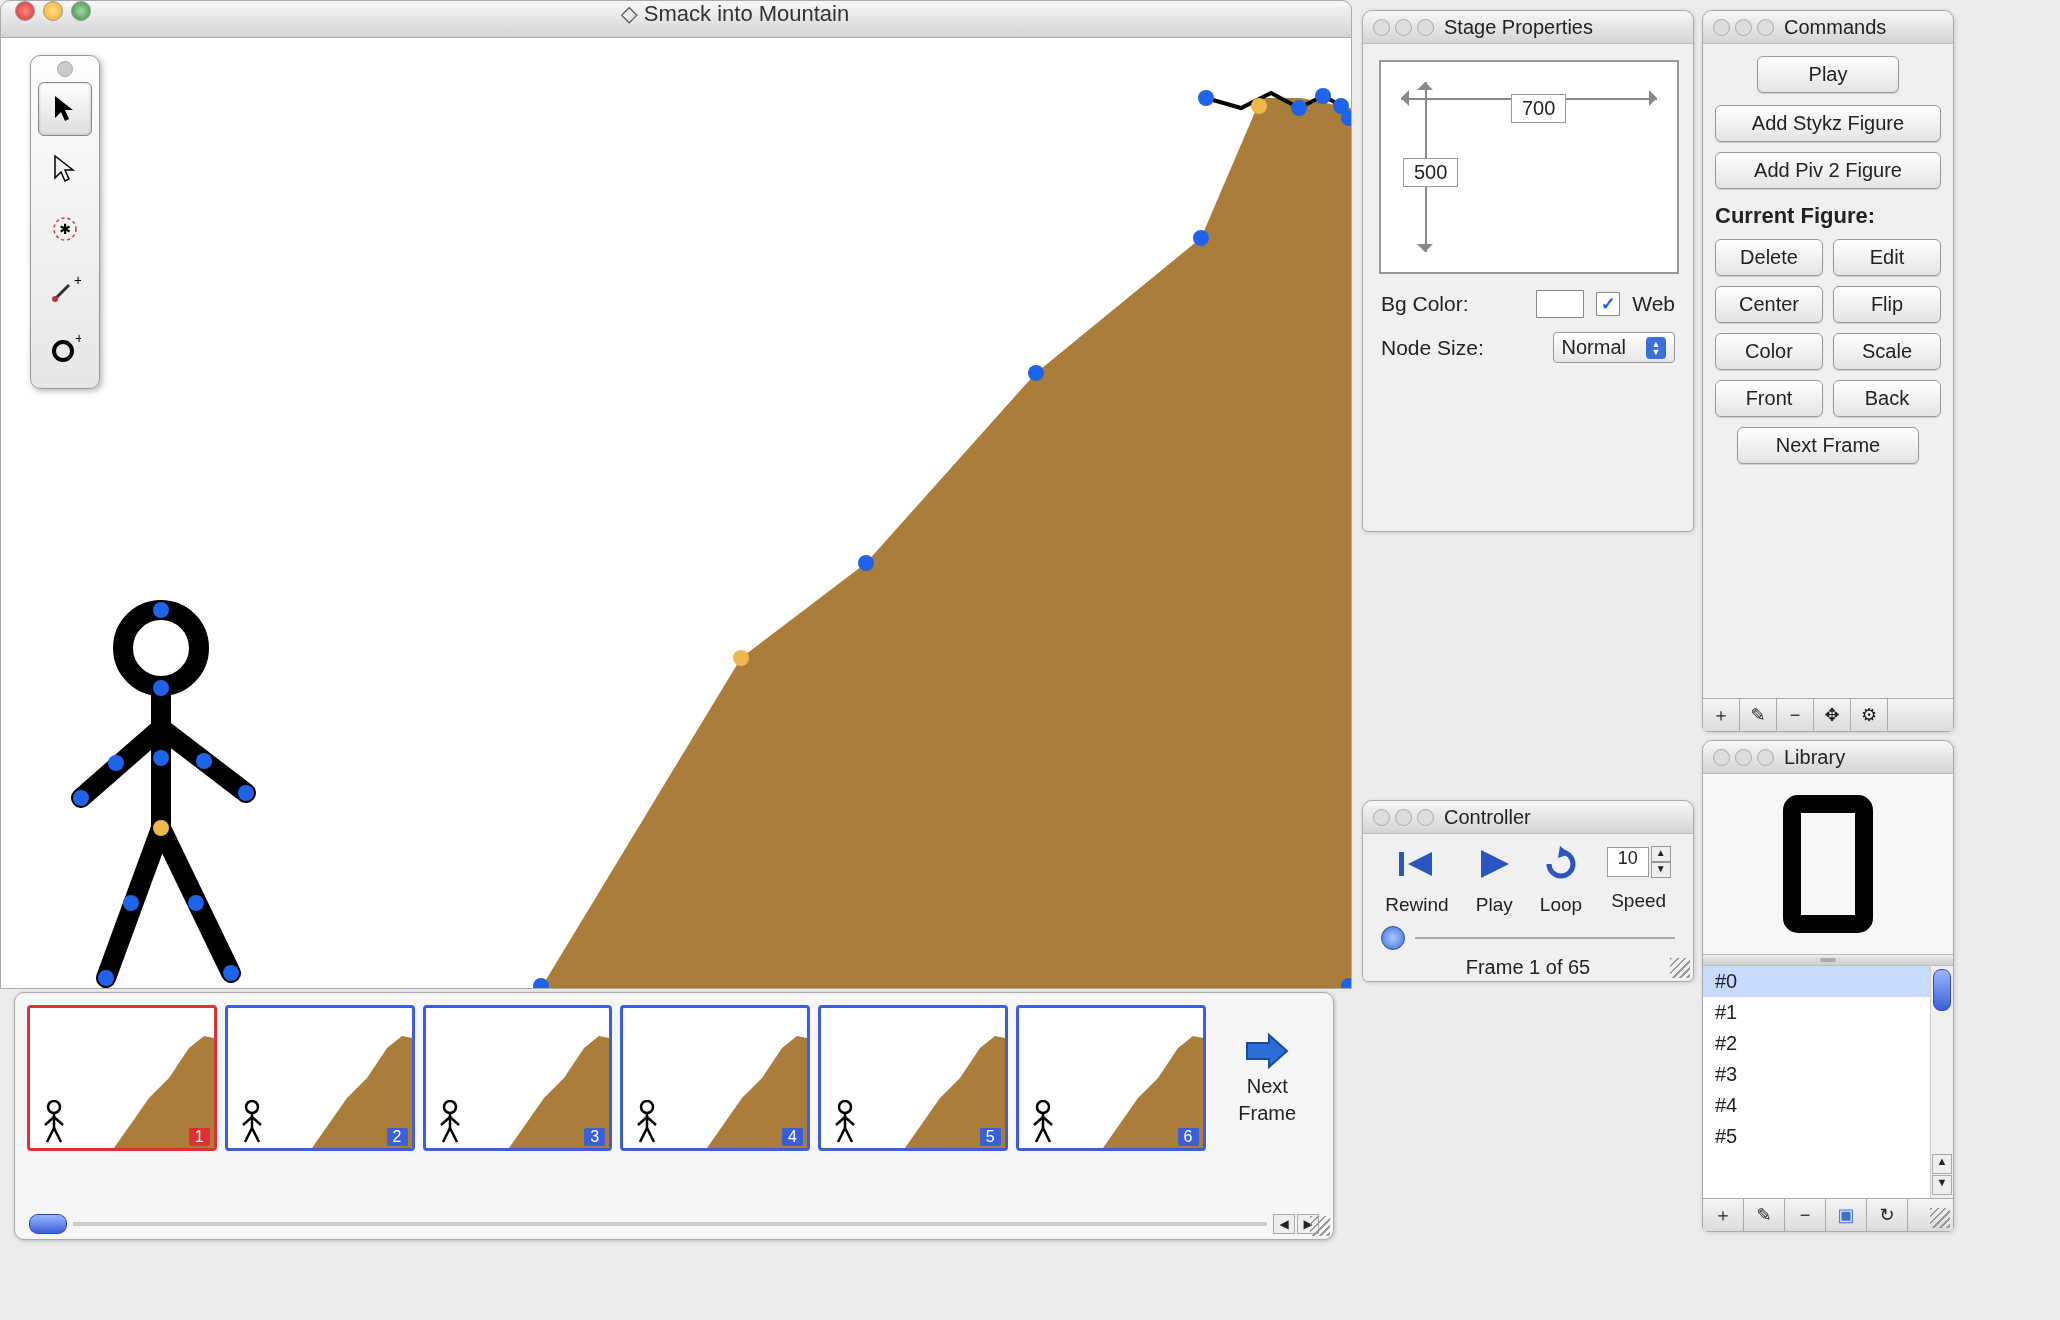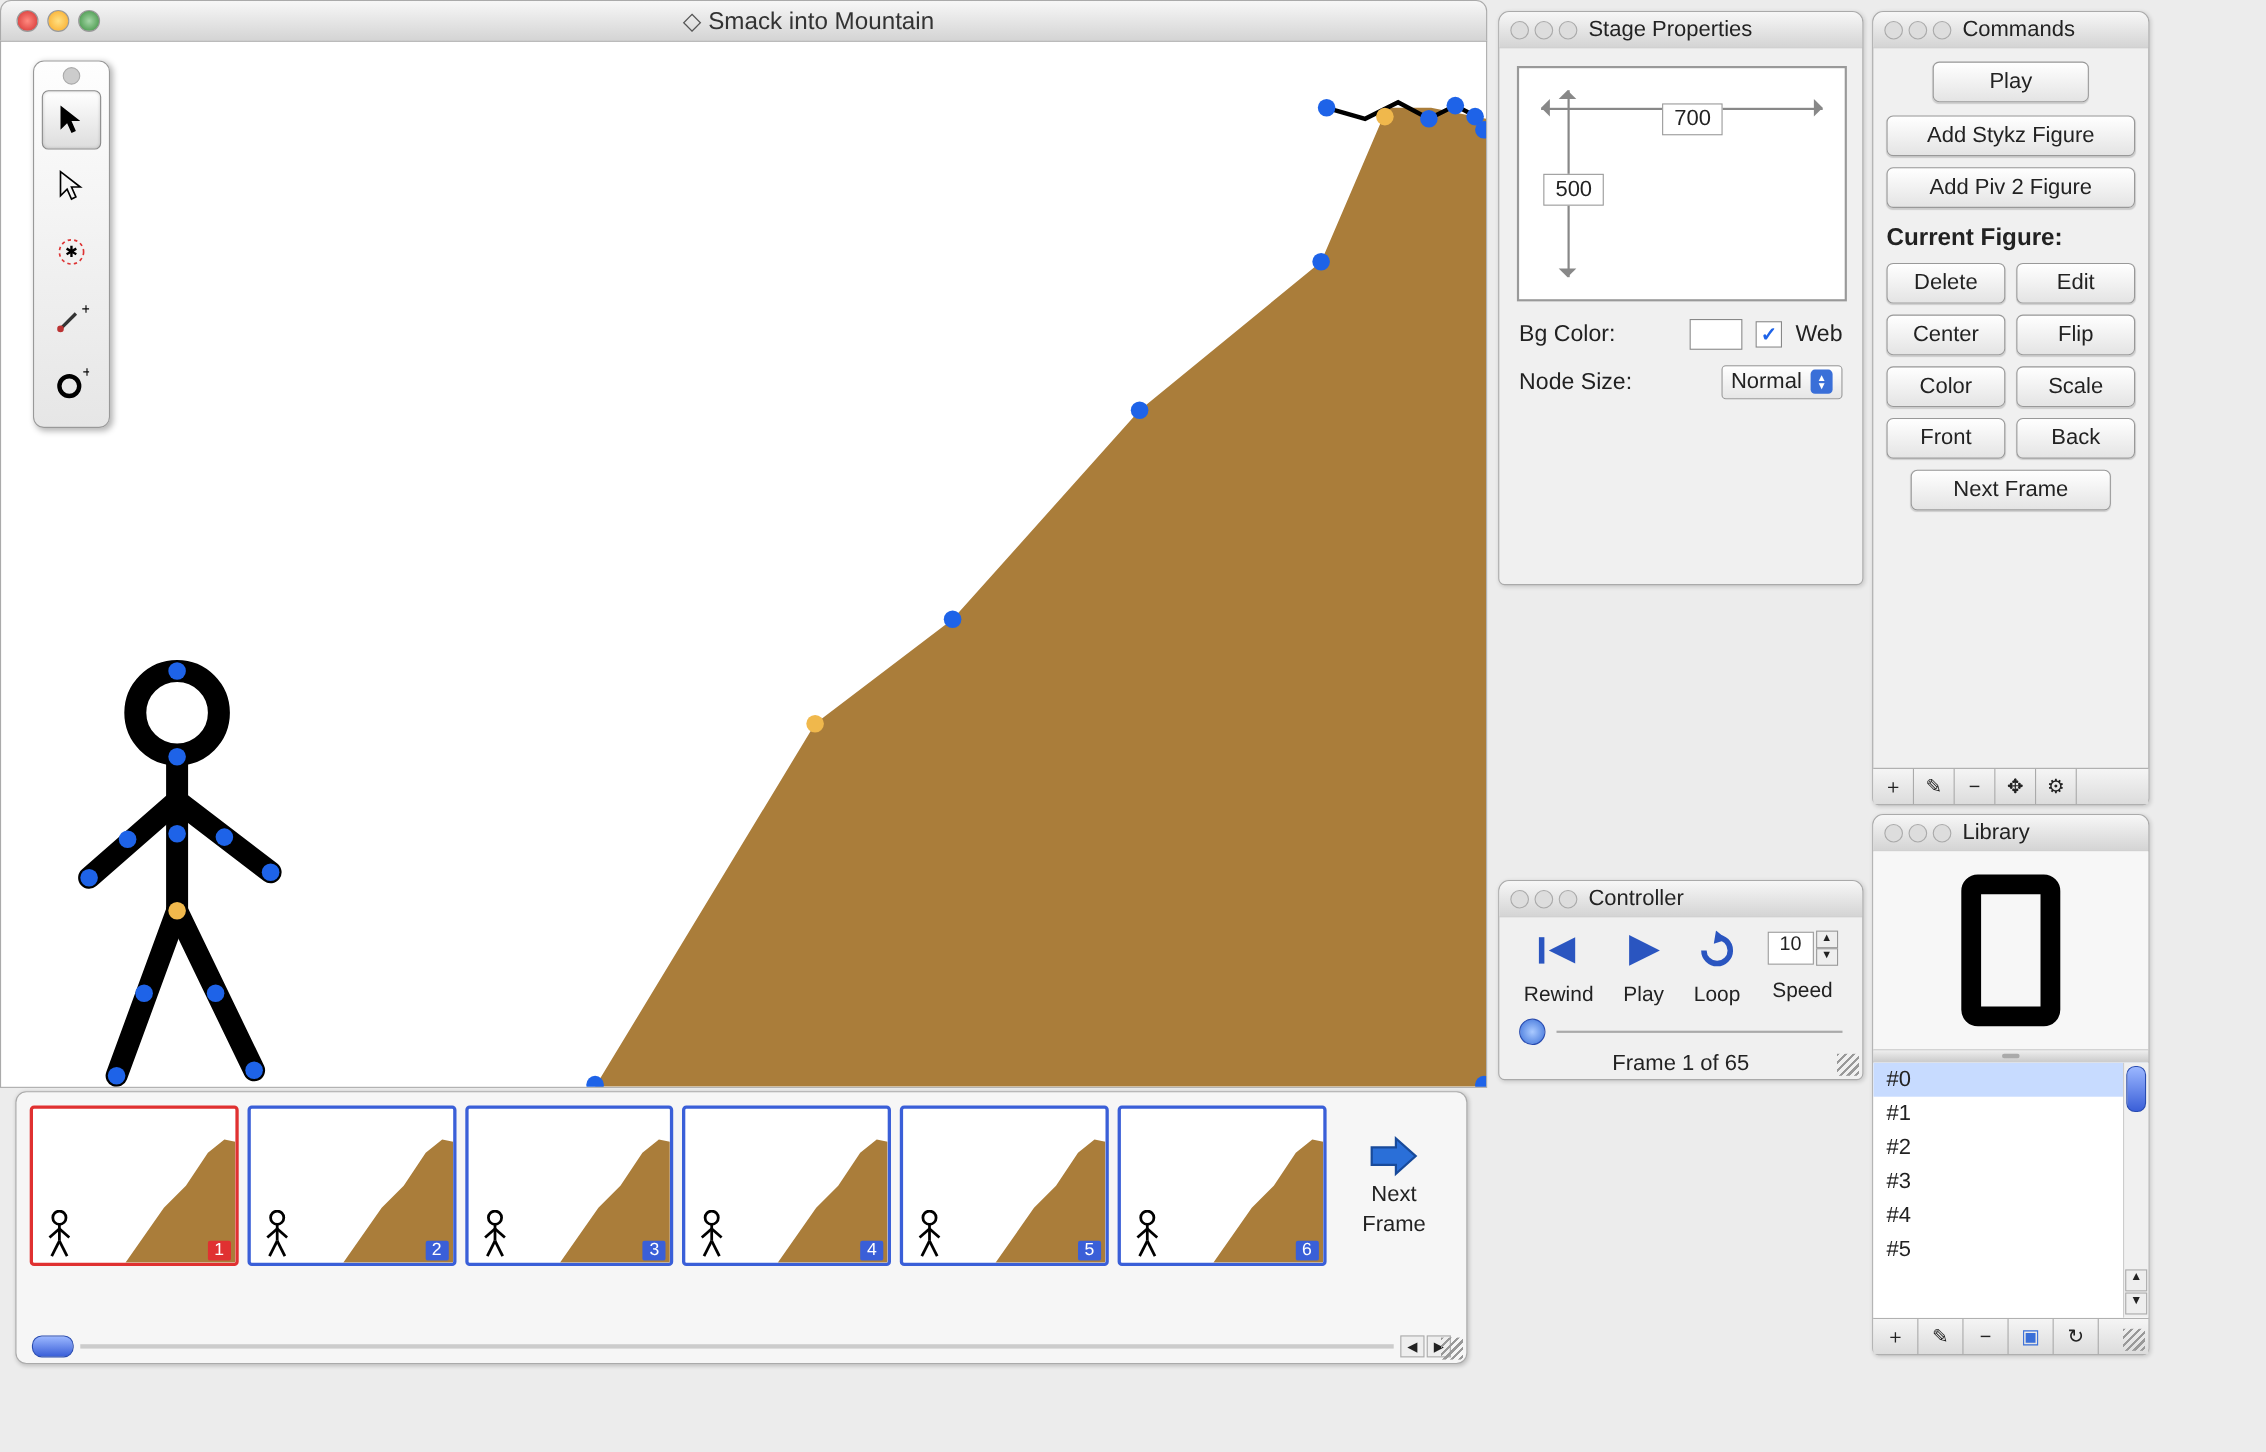--- a/index.html
+++ b/index.html
@@ -19,21 +19,20 @@
   .titlebar {
     position: absolute;
     top: 0; left: 0;
     width: 1350px;
     height: 36px;
     background: linear-gradient(#f7f7f7, #d4d4d4);
     border: 1px solid #aaa;
     border-top-left-radius: 10px;
     border-top-right-radius: 10px;
     display: flex;
-    align-items: center;
     gap: 28px;
   }
   .traffic-lights { display:flex; gap:8px; margin-left:14px; }
   .traffic-light {
     width:18px; height:18px; border-radius:50%;
     border:1px solid #999; background:#ddd;
   }
   .tl-red{background:radial-gradient(#ff8a80,#d32f2f);}
   .tl-yellow{background:radial-gradient(#ffe082,#f9a825);}
   .tl-green{background:radial-gradient(#a5d6a7,#388e3c);}
@@ -192,21 +191,21 @@
     font-size:20px;
   }
   .dim-arrow { position:absolute; background:#888; }
   .field-row { display:flex; align-items:center; margin:14px 18px; gap:12px; font-size:21px; }
   .color-swatch { width:46px; height:26px; border:1px solid #888; background:#fff; }
   .checkbox-ui { width:22px; height:22px; border:1px solid #888; background:#fff; display:inline-flex; align-items:center; justify-content:center; color:#1e63e8; font-size:18px; font-weight:bold; }
   .select-ui {
     border:1px solid #999; border-radius:4px;
     background:linear-gradient(#fff,#e6e6e6);
     padding:3px 8px;
-    display:flex; align-items:flex-start; gap:8px;
+    display:flex; align-items:center; gap:20px;
     font-size:20px;
   }
   .select-arrows { width:20px; height:22px; background:#3a6fd8; border-radius:4px; color:#fff; display:flex; flex-direction:column; align-items:center; justify-content:center; font-size:9px; line-height:8px; }
 
   
   .controller { top:800px; left:1362px; width:330px; height:180px; }
   .ctrl-buttons { display:flex; justify-content:space-around; align-items:flex-start; padding:12px 10px 4px; }
   .ctrl-btn { display:flex; flex-direction:column; align-items:center; gap:12px; font-size:19px; }
   .ctrl-btn svg { width:42px; height:36px; }
   .speed-input { display:flex; align-items:center; gap:2px; }

